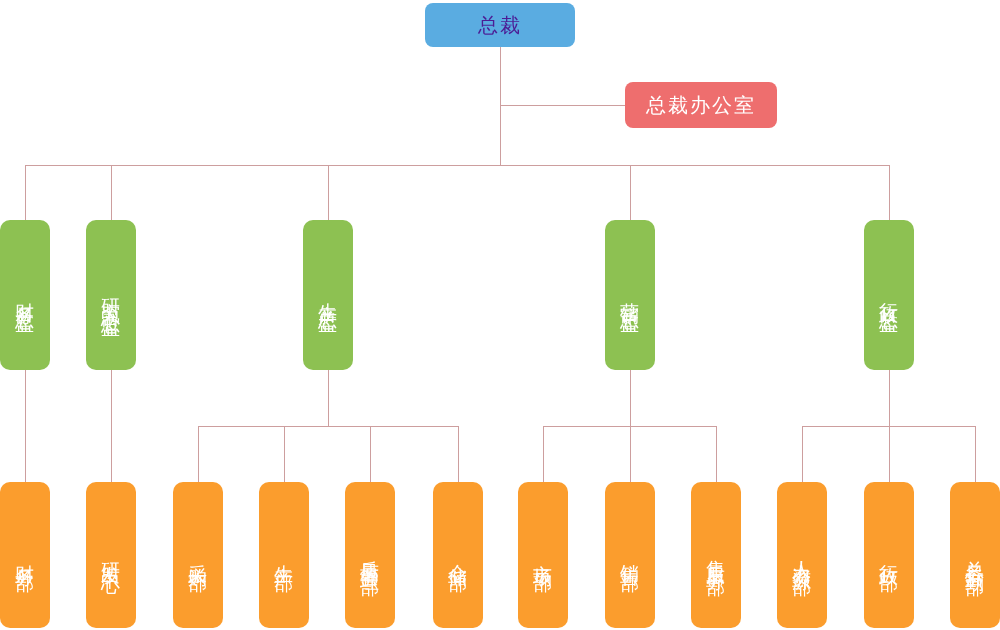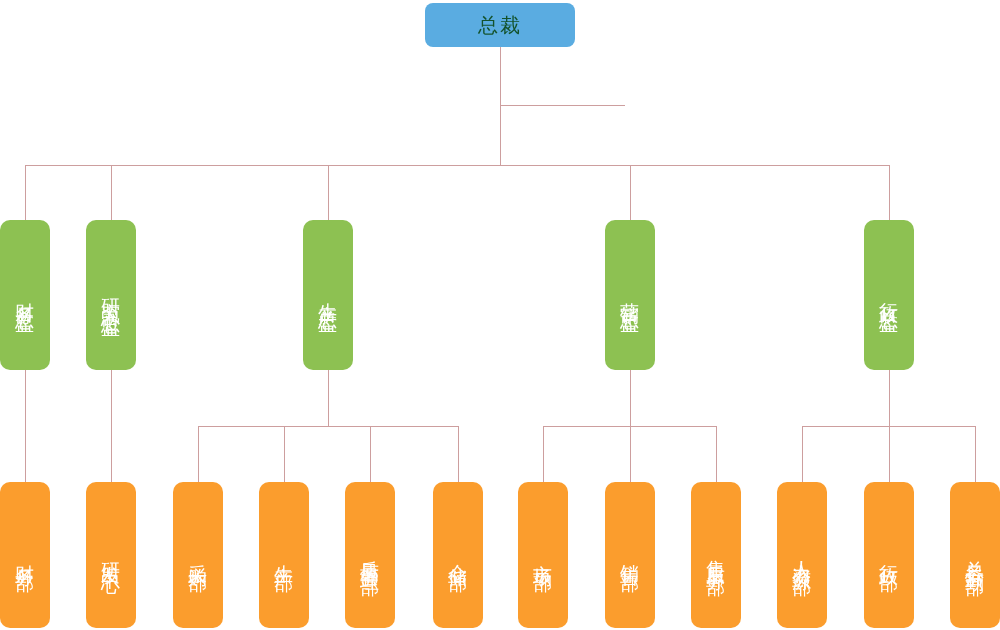--- a/index.html
+++ b/index.html
@@ -43,22 +43,25 @@
     <div class="line" style="left: 630px; top: 370px; width: 1px; height: 56px; background: rgb(205, 158, 158);"></div>
     <div class="line" style="left: 543px; top: 426px; width: 173px; height: 1px; background: rgb(205, 158, 158);"></div>
     <div class="line" style="left: 543px; top: 426px; width: 1px; height: 56px; background: rgb(205, 158, 158);"></div>
     <div class="line" style="left: 630px; top: 426px; width: 1px; height: 56px; background: rgb(205, 158, 158);"></div>
     <div class="line" style="left: 716px; top: 426px; width: 1px; height: 56px; background: rgb(205, 158, 158);"></div>
     <div class="line" style="left: 889px; top: 370px; width: 1px; height: 56px; background: rgb(205, 158, 158);"></div>
     <div class="line" style="left: 802px; top: 426px; width: 173px; height: 1px; background: rgb(205, 158, 158);"></div>
     <div class="line" style="left: 802px; top: 426px; width: 1px; height: 56px; background: rgb(205, 158, 158);"></div>
     <div class="line" style="left: 889px; top: 426px; width: 1px; height: 56px; background: rgb(205, 158, 158);"></div>
     <div class="line" style="left: 975px; top: 426px; width: 1px; height: 56px; background: rgb(205, 158, 158);"></div>
-    <div class="node hnode" id="node-president" style="left: 425px; top: 3px; width: 150px; height: 44px; background: rgb(90, 172, 225); color: #14532d;">
+    <div class="node hnode" id="node-president" style="left: 425px; top: 3px; width: 150px; height: 44px; background: rgb(90, 172, 225); color: #4c1d95;">
     <span>总裁</span>
+  </div>
+    <div class="node hnode" id="node-office" style="left: 625px; top: 82px; width: 152px; height: 46px; background: rgb(238, 110, 110); color: rgb(255, 255, 255);">
+    <span>总裁办公室</span>
   </div>
     <div class="node vnode" style="left: 0px; top: 220px; width: 50px; height: 150px; background: rgb(141, 193, 82); color: rgb(255, 255, 255);">
       <span class="vlabel">财务总监</span>
     </div>
     <div class="node vnode" style="left: 0px; top: 482px; width: 50px; height: 146px; background: rgb(251, 157, 45); color: rgb(255, 255, 255);">
       <span class="vlabel">财务部</span>
     </div>
     <div class="node vnode" style="left: 86px; top: 220px; width: 50px; height: 150px; background: rgb(141, 193, 82); color: rgb(255, 255, 255);">
       <span class="vlabel">研究中心总监</span>
     </div>

